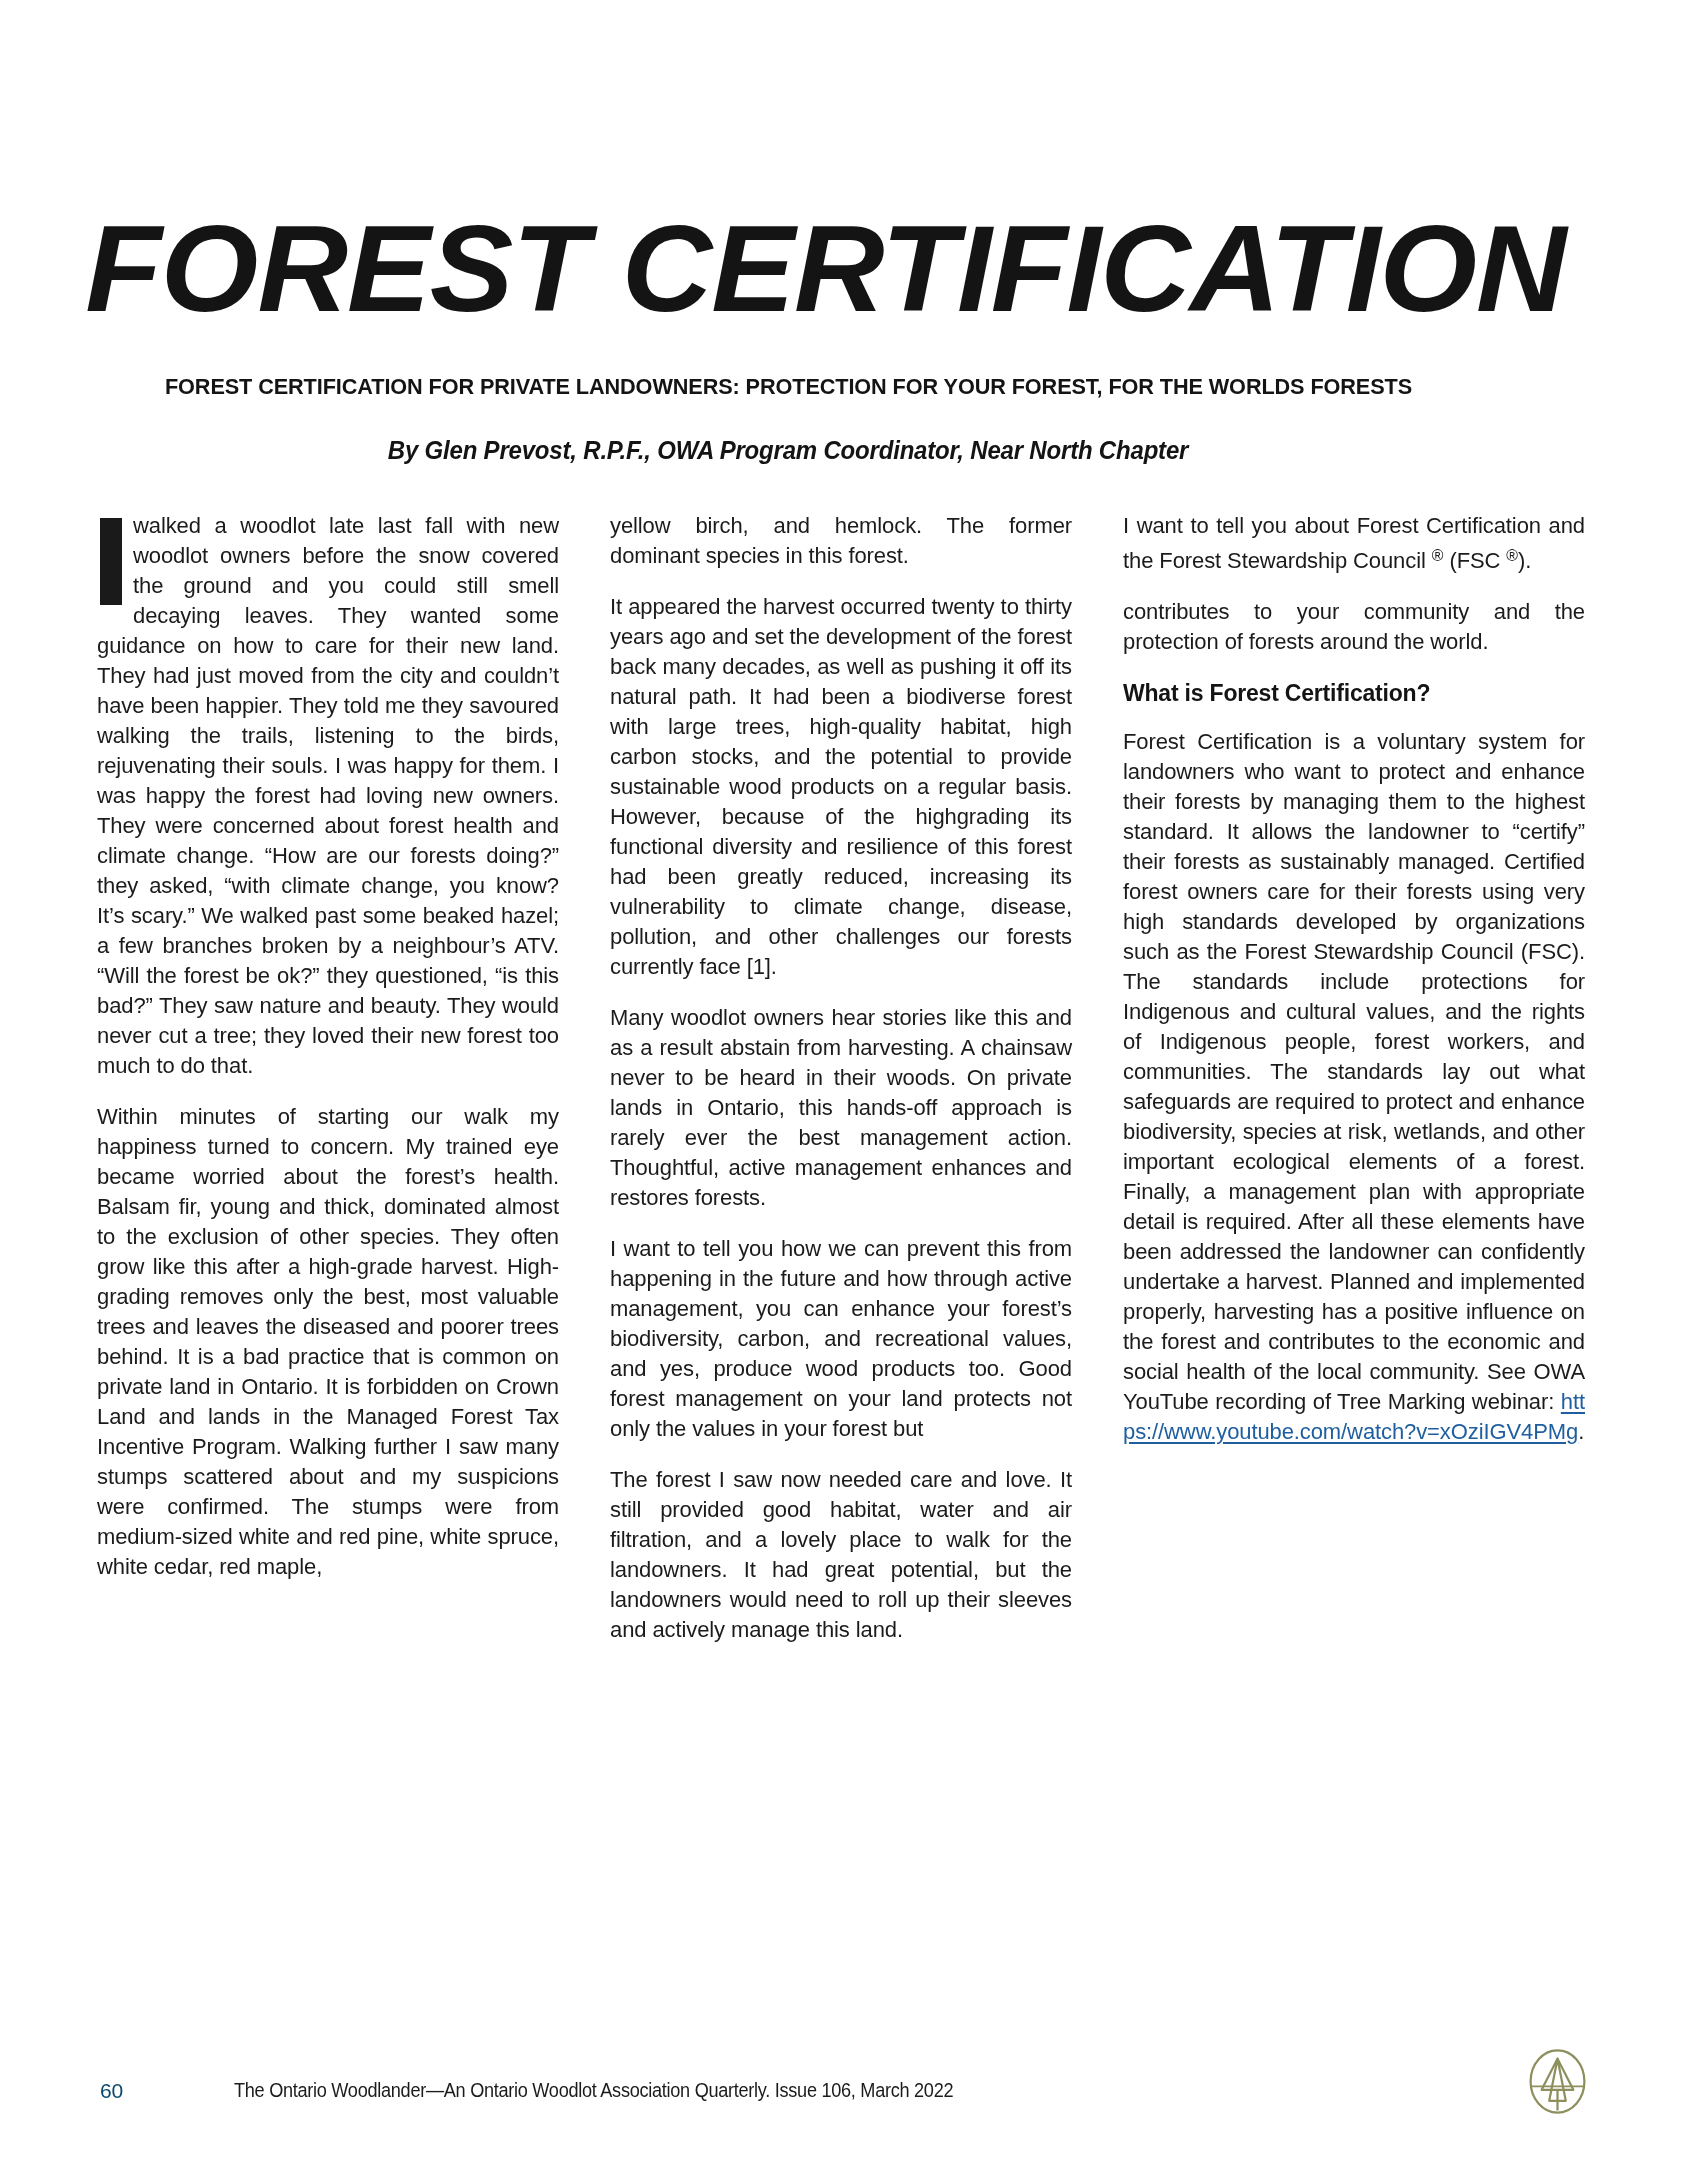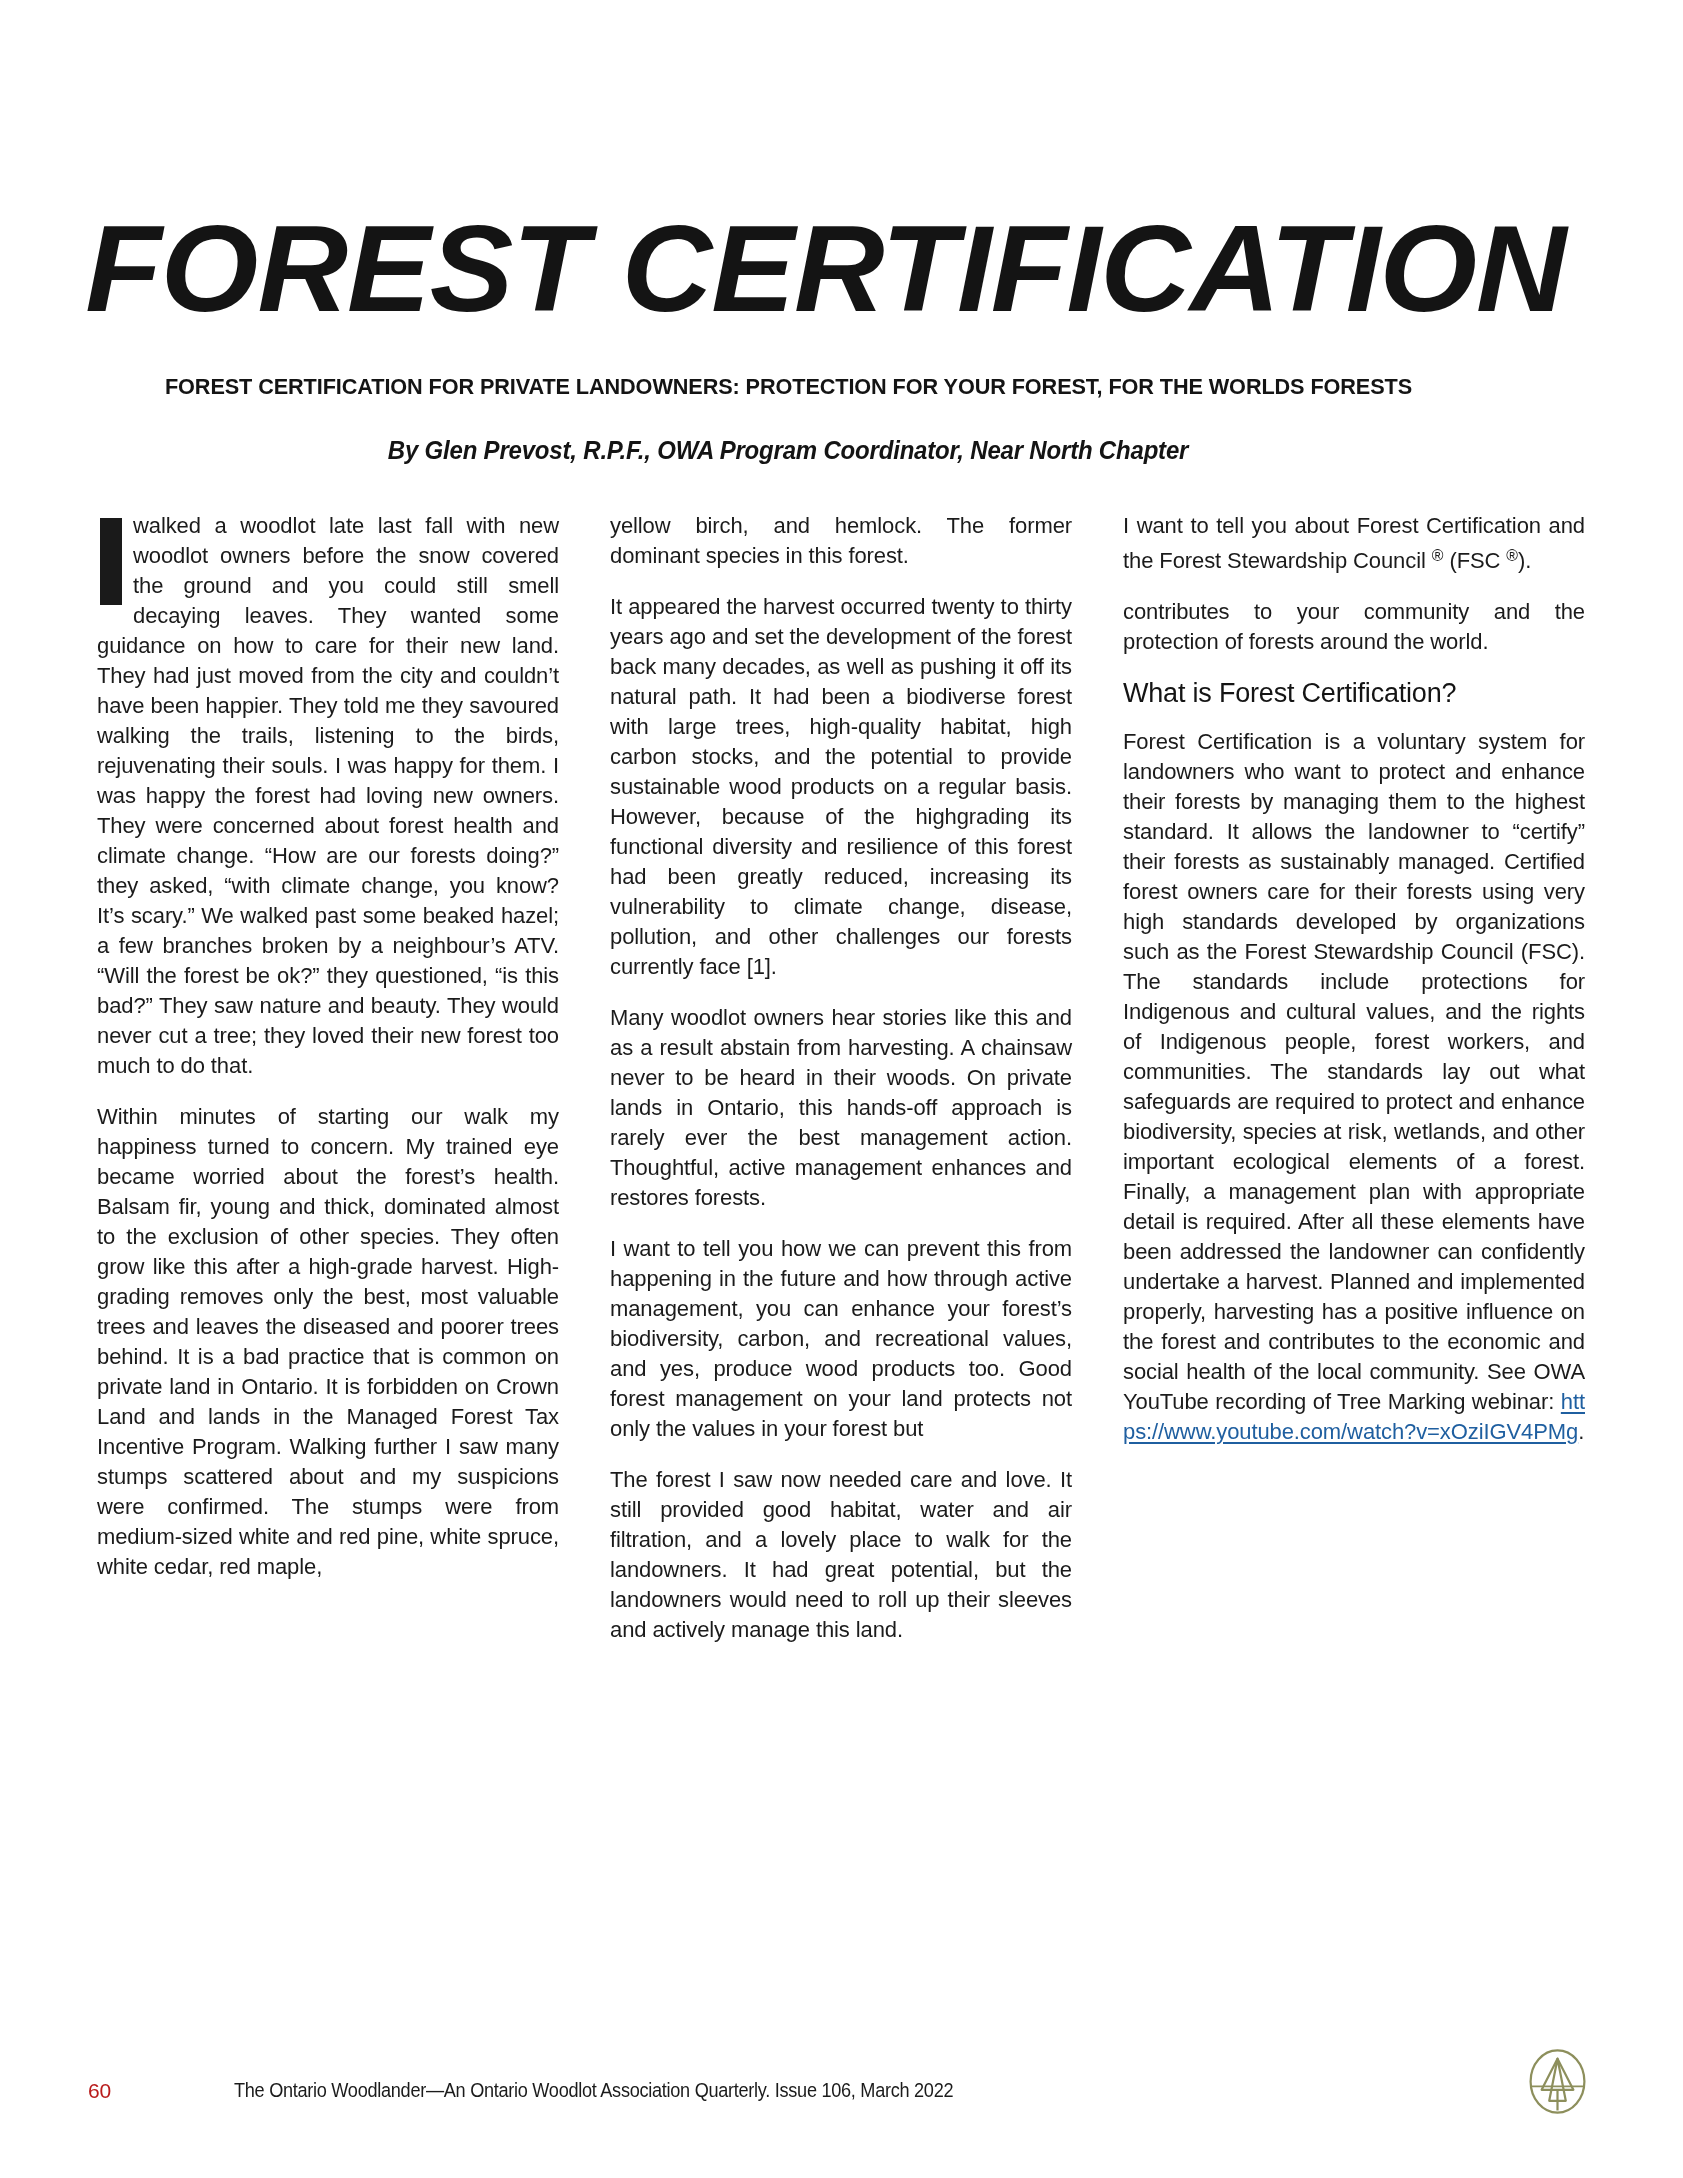--- a/index.html
+++ b/index.html
@@ -102,22 +102,22 @@
   }
   .dropcap {
     float: left;
     width: 22px;
     height: 87px;
     background: #1a1a1a;
     margin: 7px 11px 0 3px;
   }
 
   .subhead {
-    font-size: 27px;
-    font-weight: 400;
+    font-size: 23px;
+    font-weight: 700;
     line-height: 30px;
     margin: 0 0 16px 0;
     letter-spacing: -0.2px;
     color: #141414;
   }
 
   .link {
     color: #1f5fa0;
     text-decoration: underline;
     text-underline-offset: 3px;
@@ -133,24 +133,24 @@
   
   .footer {
     position: absolute;
     left: 0;
     bottom: 0;
     width: 1683px;
     height: 149px;
   }
   .page-number {
     position: absolute;
-    left: 88px;
+    left: 100px;
     top: 50px;
     font-size: 21px;
-    color: #b91c1c;
+    color: #0c4a6e;
     letter-spacing: -0.2px;
   }
   .footer-text {
     position: absolute;
     left: 234px;
     top: 51px;
     font-size: 19.3px;
     color: #1b1b1b;
     letter-spacing: -0.3px;
     transform: scaleX(0.94);

